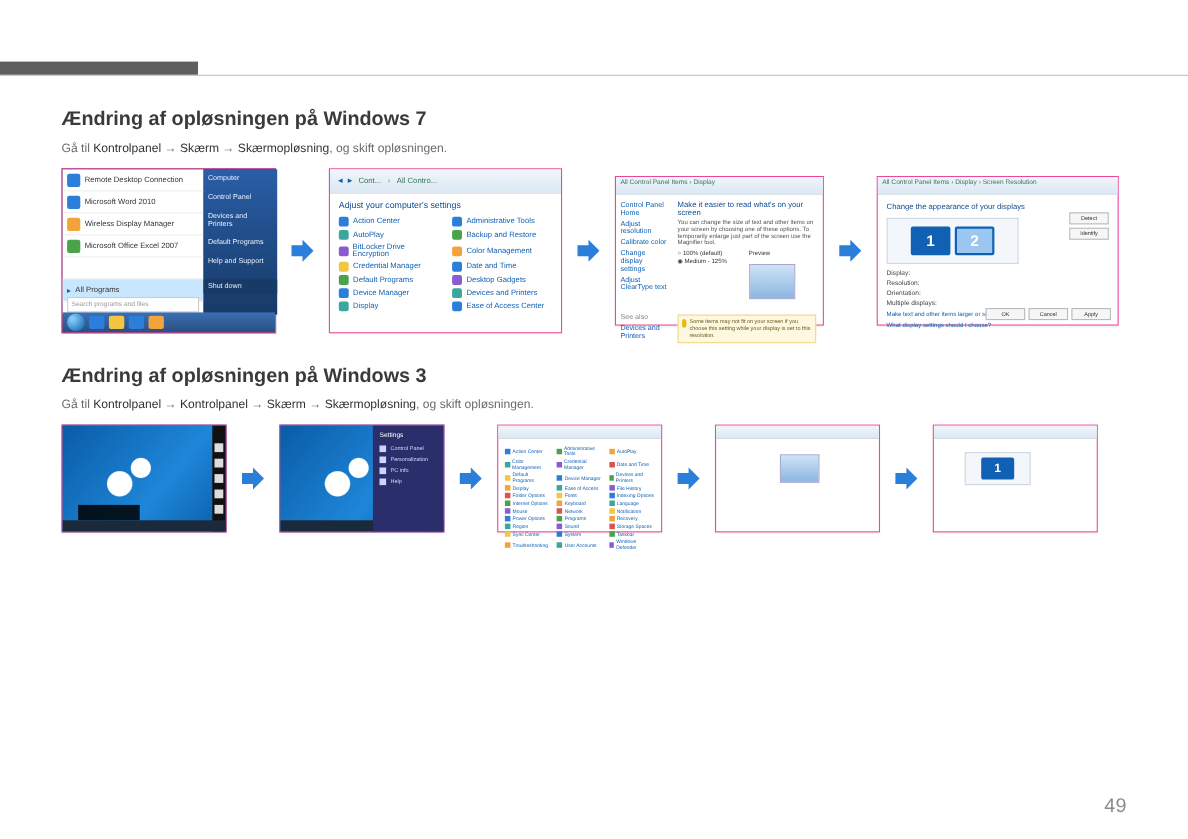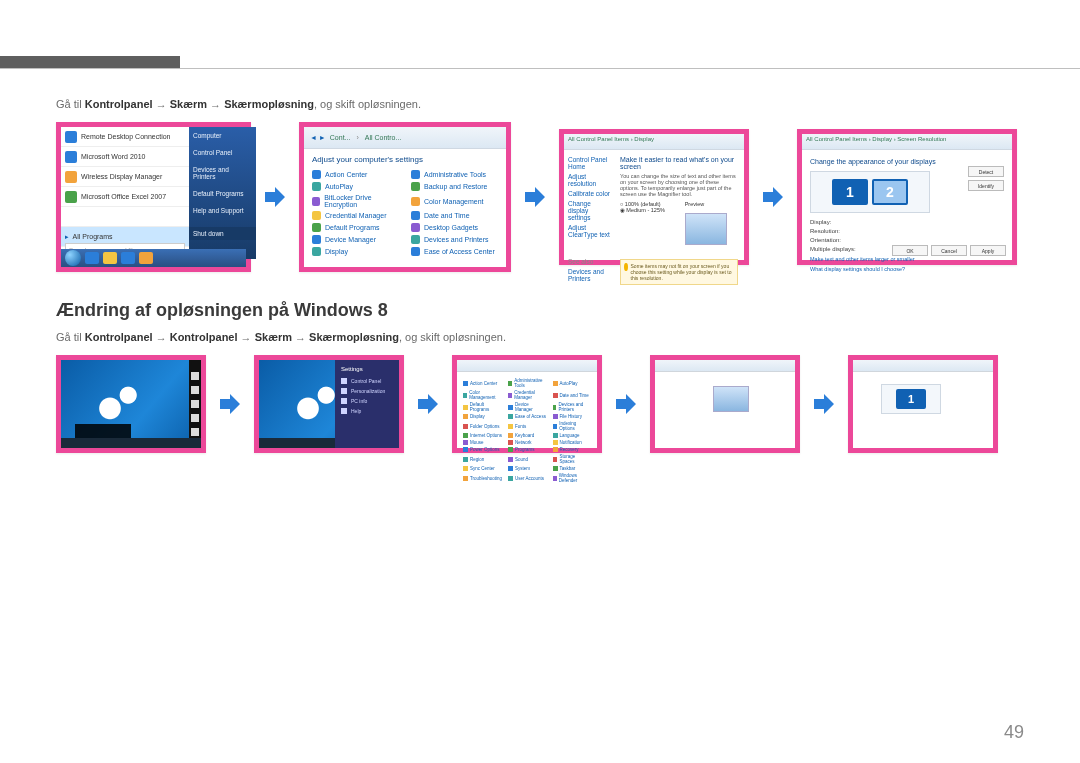--- a/index.html
+++ b/index.html
@@ -3,24 +3,24 @@
 <meta charset="utf-8">
 <style>
   * { box-sizing: border-box; margin: 0; padding: 0; }
   html, body { width: 1080px; height: 763px; background: #fff; font-family: "Segoe UI", Arial, sans-serif; color: #333; }
   .page { width: 1080px; height: 763px; padding: 28px 56px 20px 56px; position: relative; }
   .topbar { position: absolute; top: 56px; left: 0; width: 180px; height: 12px; background: #5f5f5f; }
   .rule { position: absolute; top: 68px; left: 0; width: 1080px; height: 1px; background: #bfbfbf; }
   .content { padding-top: 70px; }
   h2 { font-size: 18px; font-weight: 600; color: #3a3a3a; margin-bottom: 10px; }
   .instr { font-size: 11px; color: #6a6a6a; margin-bottom: 12px; }
-  .instr strong { color: #333; font-weight: 700; }
+  .instr strong { color: #333; font-weight: 400; }
   .arr { color: #6a6a6a; }
   .flow { display: flex; align-items: center; gap: 12px; margin-bottom: 28px; flex-wrap: nowrap; }
-  .shot { background: #f6f9fc; border: 5px solid #ec4899; box-shadow: 0 1px 2px rgba(0,0,0,0.08); display: inline-block; }
+  .shot { background: #f6f9fc; border: 1px solid #ec4899; box-shadow: 0 1px 2px rgba(0,0,0,0.08); display: inline-block; }
   .w7-1 { width: 195px; height: 150px; position: relative; background: #1a3e66; }
   .w7-1 .menu { position: absolute; left: 0; top: 0; width: 128px; height: 132px; background: #fff; }
   .w7-1 .menu .row { height: 20px; border-bottom: 1px solid #eee; display: flex; align-items: center; padding: 0 4px; gap: 4px; font-size: 7px; color: #333; }
   .w7-1 .menu .row.sel { background: #c9e6ff; }
   .w7-1 .menu .ic { width: 12px; height: 12px; border-radius: 2px; }
   .w7-1 .menu .search { position: absolute; bottom: 2px; left: 4px; right: 4px; height: 14px; background: #fff; border: 1px solid #ccc; font-size: 6px; display: flex; align-items: center; padding: 0 3px; color: #999; }
   .w7-1 .side { position: absolute; left: 128px; top: 0; width: 67px; height: 132px; background: linear-gradient(#2a5ea8, #173a66); }
   .w7-1 .side div { font-size: 6.5px; color: #e8f0fb; padding: 5px 4px; }
   .w7-1 .taskbar { position: absolute; left: 0; right: 0; bottom: 0; height: 18px; background: linear-gradient(#3a6fb5,#2a4f82); display: flex; align-items: center; padding-left: 4px; gap: 4px; }
   .w7-1 .taskbar .ti { width: 14px; height: 12px; border-radius: 2px; }
@@ -102,20 +102,21 @@
 </style>
 </head>
 <body>
 
 <div class="page">
   <div class="topbar"></div>
   <div class="rule"></div>
 
   <div class="content">
 
+    <h2>Ændring af opløsningen på Windows 7</h2>
     <p class="instr">
       <span>Gå til </span>
       <strong>Kontrolpanel</strong>
       <span class="arr">→</span>
       <strong>Skærm</strong>
       <span class="arr">→</span>
       <strong>Skærmopløsning</strong><span>, og skift opløsningen.</span>
     </p>
 
     <div class="flow">
@@ -305,21 +306,21 @@
           <div class="link">What display settings should I choose?</div>
           <div style="position:absolute;right:6px;bottom:4px;display:flex;gap:3px">
             <div class="btn">OK</div>
             <div class="btn">Cancel</div>
             <div class="btn">Apply</div>
           </div>
         </div>
       </div>
     </div>
 
-    <h2>Ændring af opløsningen på Windows 8</h2>
+    <h2>Ændring af opløsningen på Windows 3</h2>
     <p class="instr">
       <span>Gå til </span>
       <strong>Kontrolpanel</strong>
       <span class="arr">→</span>
       <strong>Kontrolpanel</strong>
       <span class="arr">→</span>
       <strong>Skærm</strong>
       <span class="arr">→</span>
       <strong>Skærmopløsning</strong><span>, og skift opløsningen.</span>
     </p>

